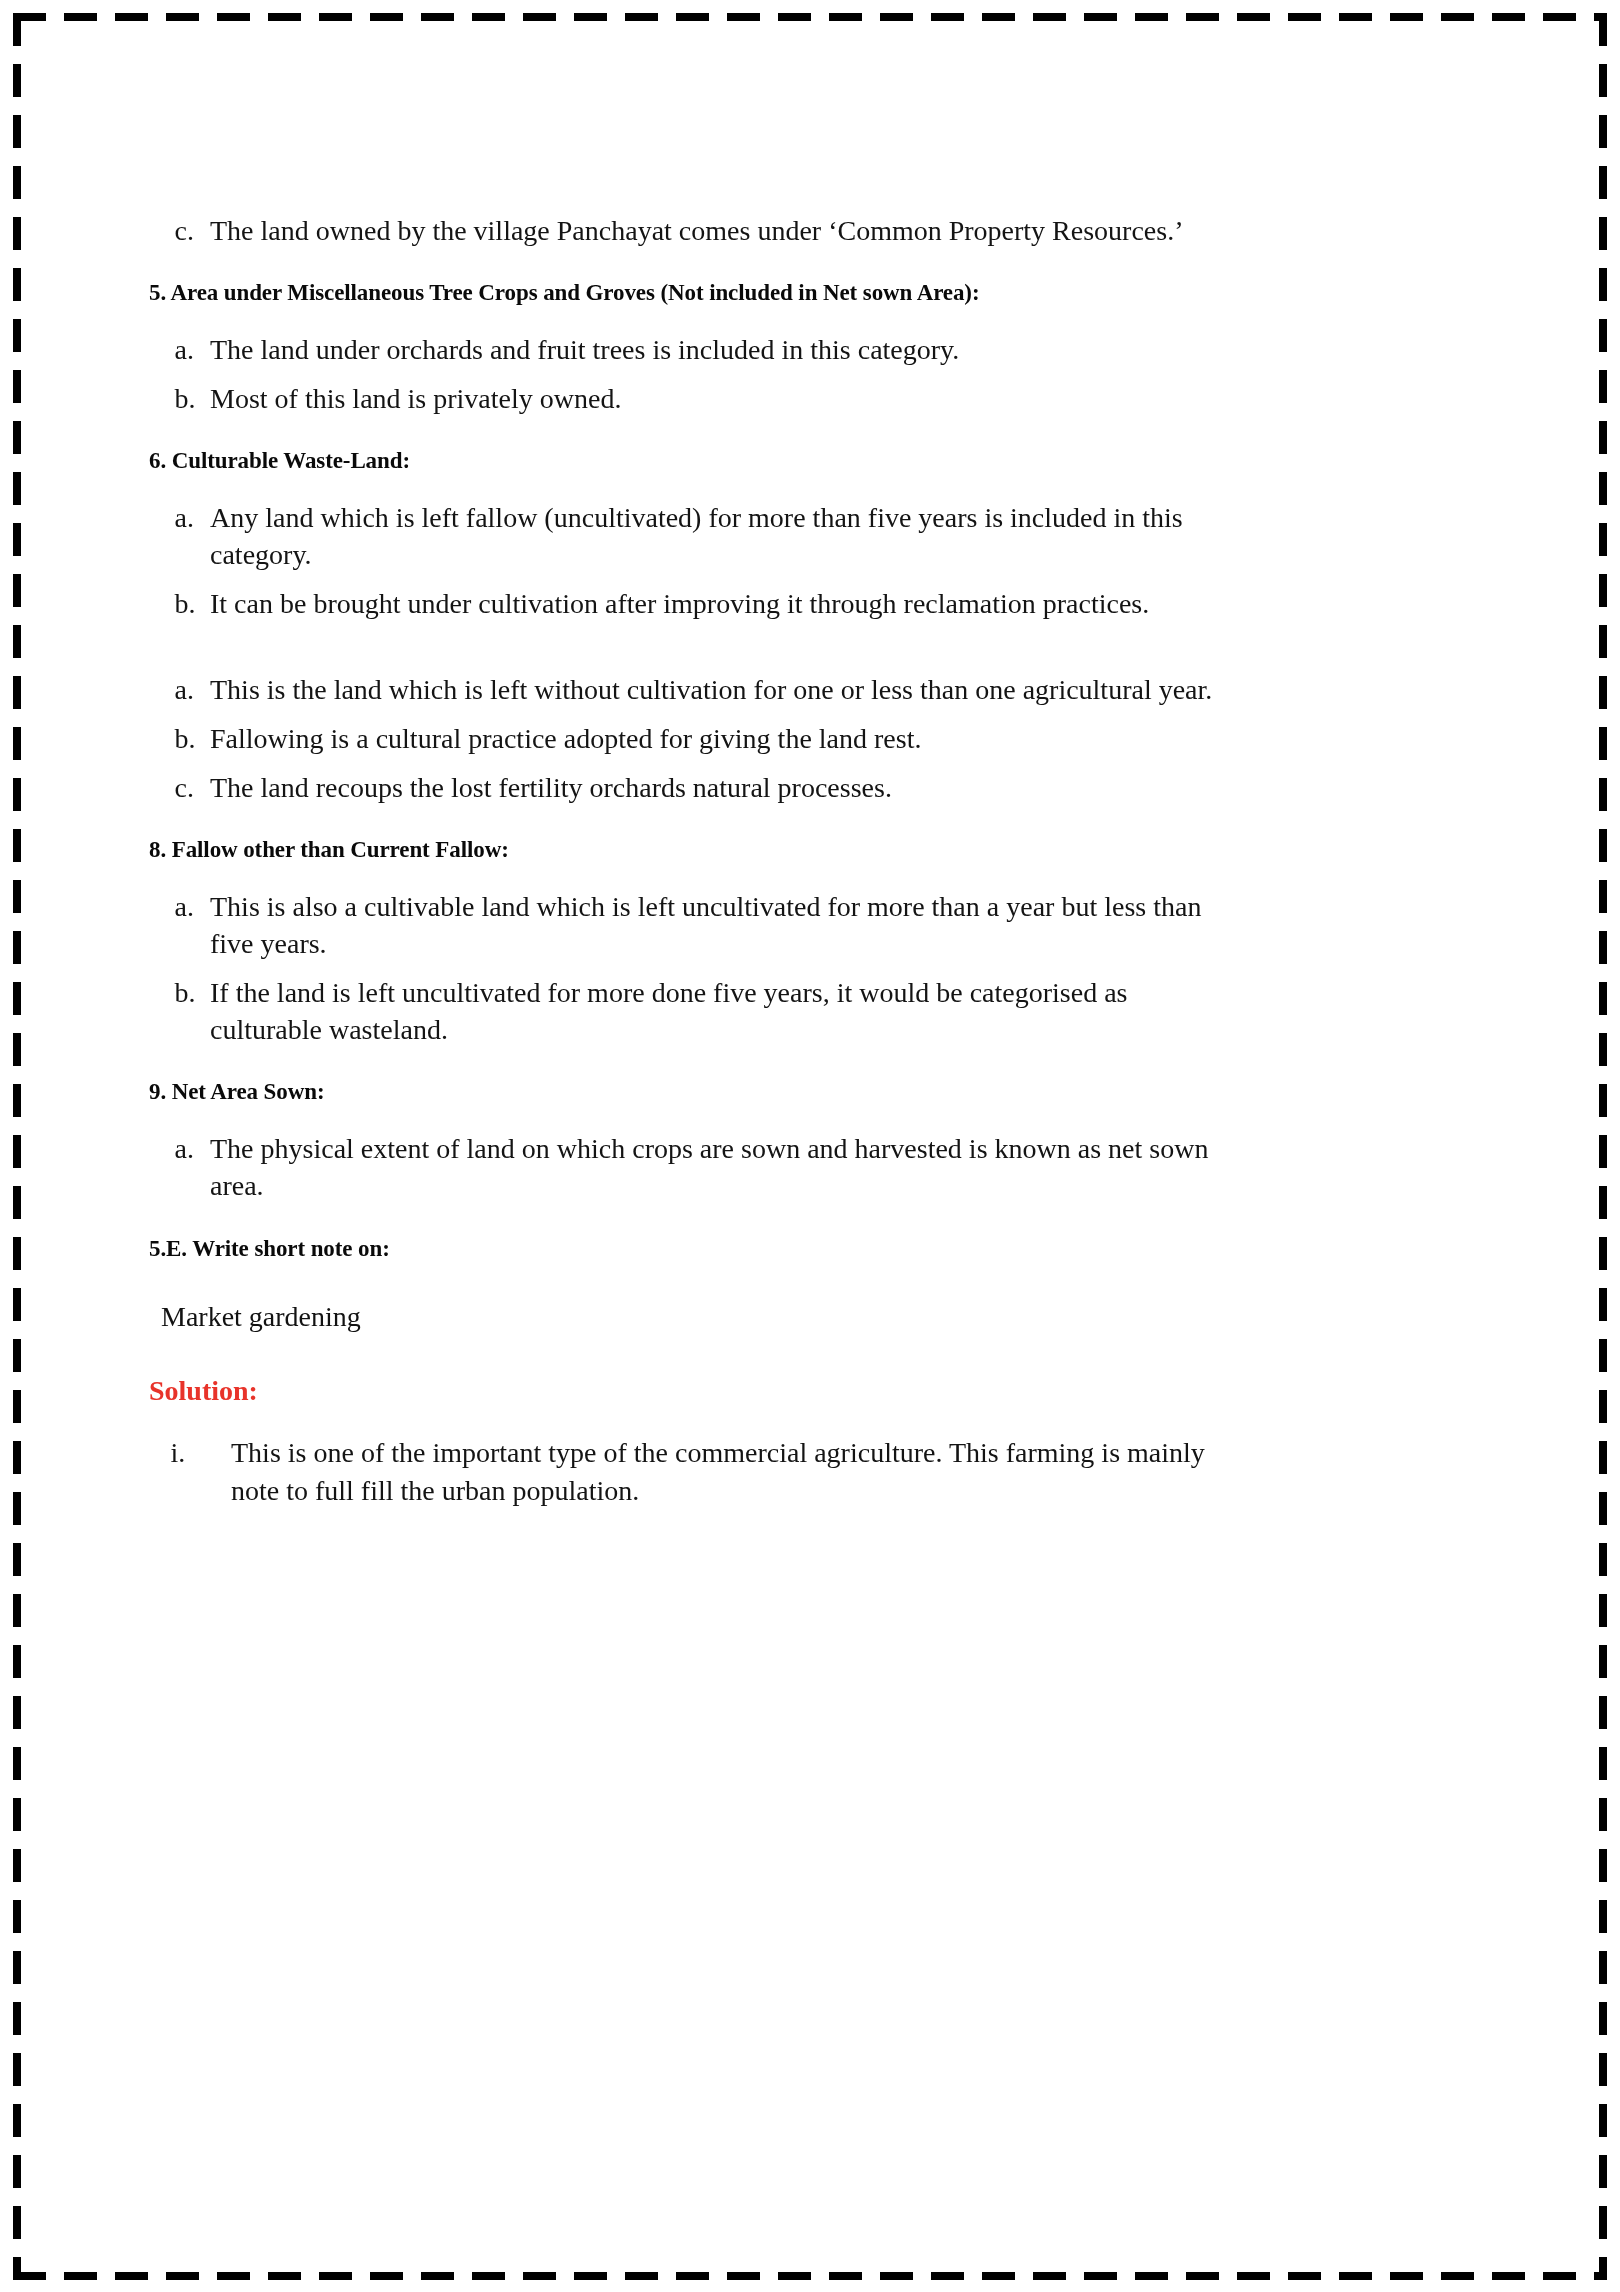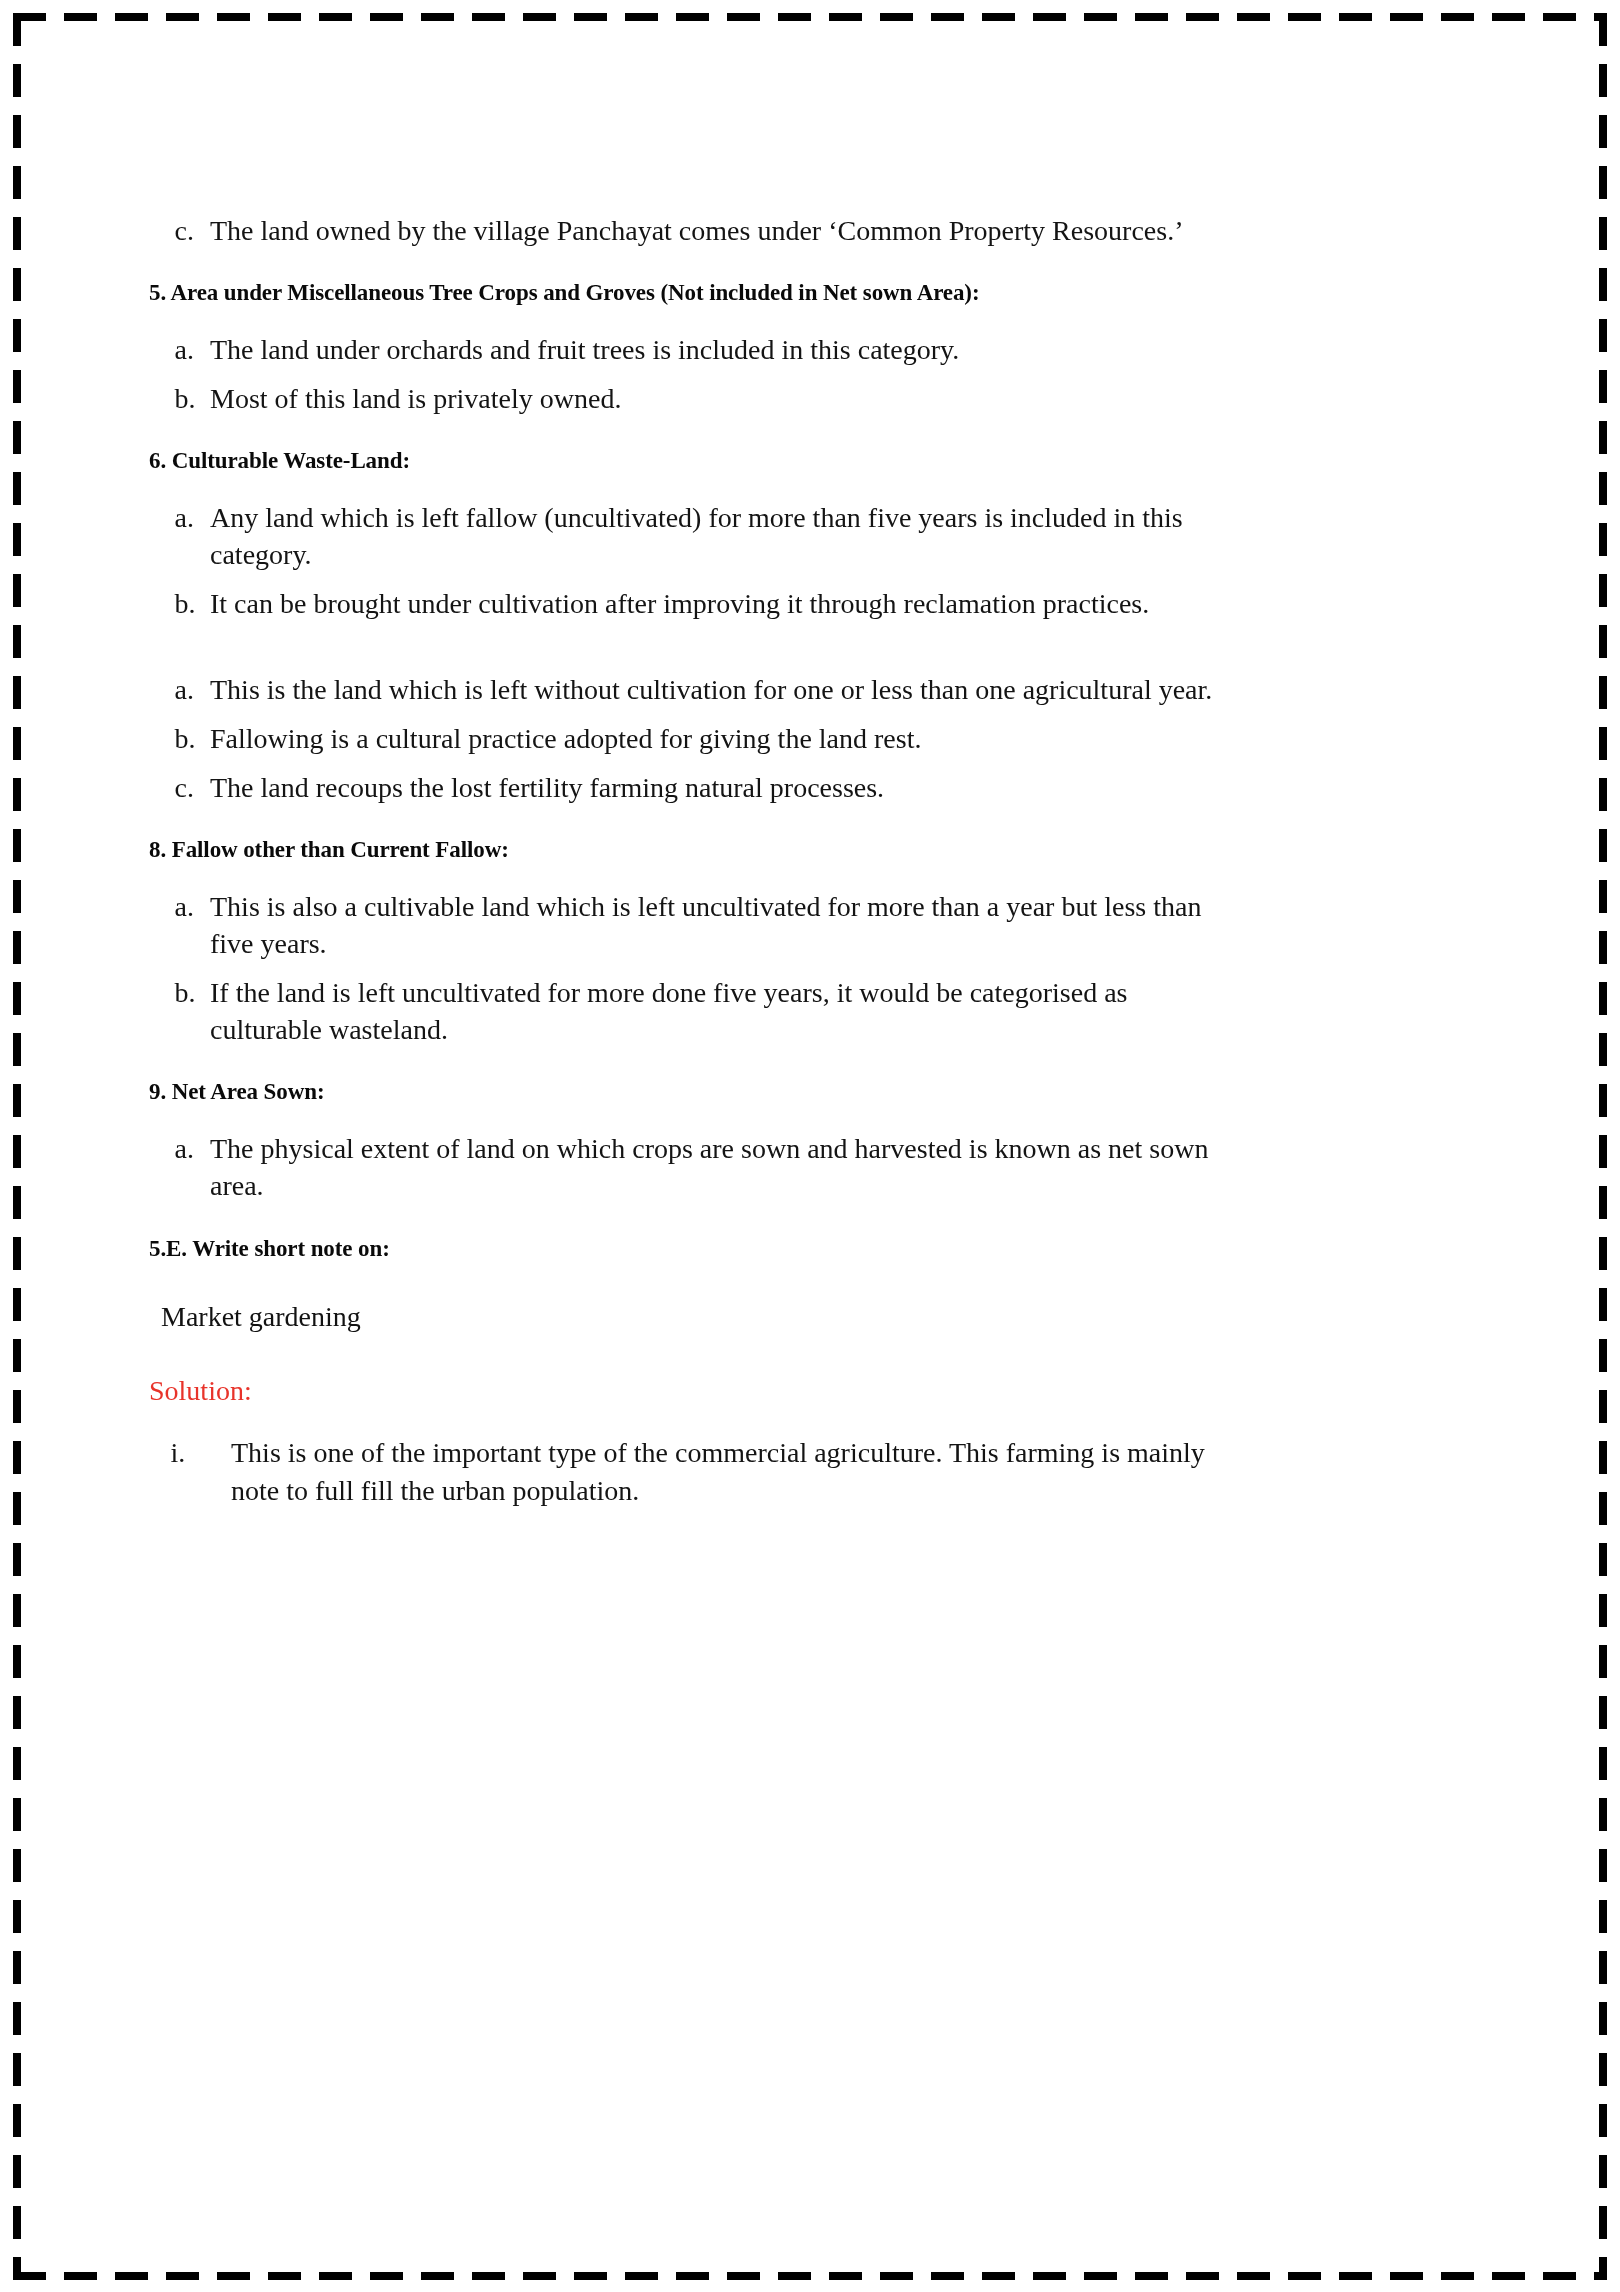--- a/index.html
+++ b/index.html
@@ -65,21 +65,21 @@
 
   .plain-line {
     font-size: 28px;
     line-height: 1.30;
     margin: 12px;
     padding: 0;
     color: #121212;
   }
 
   .solution-label {
-    font-weight: normal;
+    font-weight: bold;
     font-size: 28px;
     line-height: 1.30;
     margin: 0;
     padding: 0;
   }
 
   ol.list {
     list-style: none;
     margin: 0;
     padding: 0;
@@ -139,21 +139,21 @@
       <li class="gap-sm"></li>
       <li><span class="marker">b.</span><span class="item-text">It can be brought under cultivation after improving it through reclamation practices.</span></li>
     </ol>
     <div class="gap-xl"></div>
     <div class="gap-md"></div>
     <ol class="list">
       <li><span class="marker">a.</span><span class="item-text">This is the land which is left without cultivation for one or less than one agricultural year.</span></li>
       <li class="gap-sm"></li>
       <li><span class="marker">b.</span><span class="item-text">Fallowing is a cultural practice adopted for giving the land rest.</span></li>
       <li class="gap-sm"></li>
-      <li><span class="marker">c.</span><span class="item-text">The land recoups the lost fertility farming natural processes.</span></li>
+      <li><span class="marker">c.</span><span class="item-text">The land recoups the lost fertility orchards natural processes.</span></li>
     </ol>
     <div class="gap-xl"></div>
     <div class="heading">8. Fallow other than Current Fallow:</div>
     <div class="gap-md"></div>
     <ol class="list">
       <li><span class="marker">a.</span><span class="item-text">This is also a cultivable land which is left uncultivated for more than a year but less than five years.</span></li>
       <li class="gap-sm"></li>
       <li><span class="marker">b.</span><span class="item-text">If the land is left uncultivated for more done five years, it would be categorised as culturable wasteland.</span></li>
     </ol>
     <div class="gap-xl"></div>

